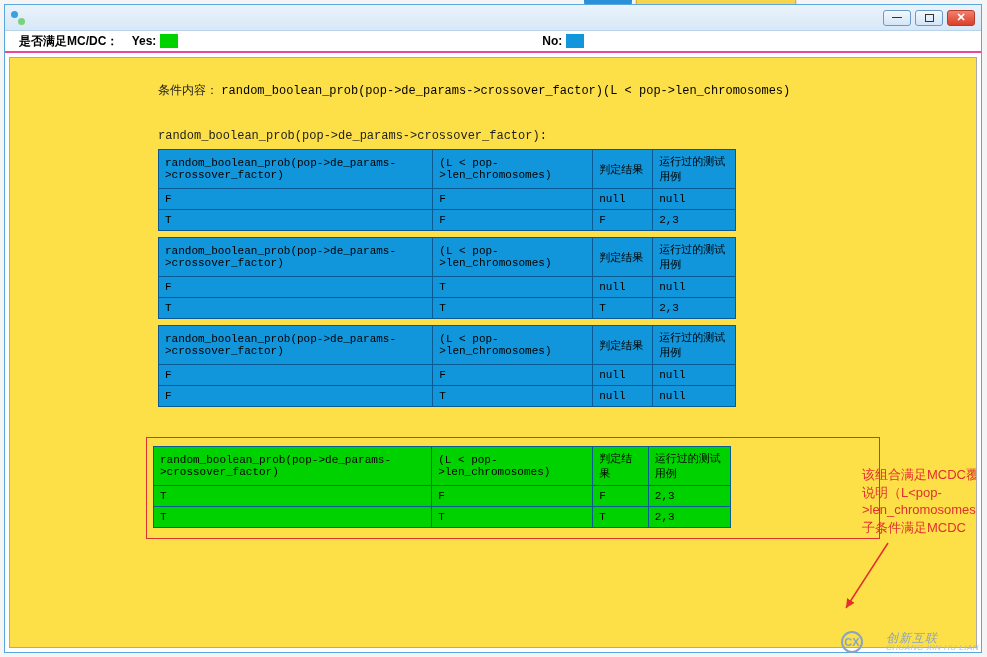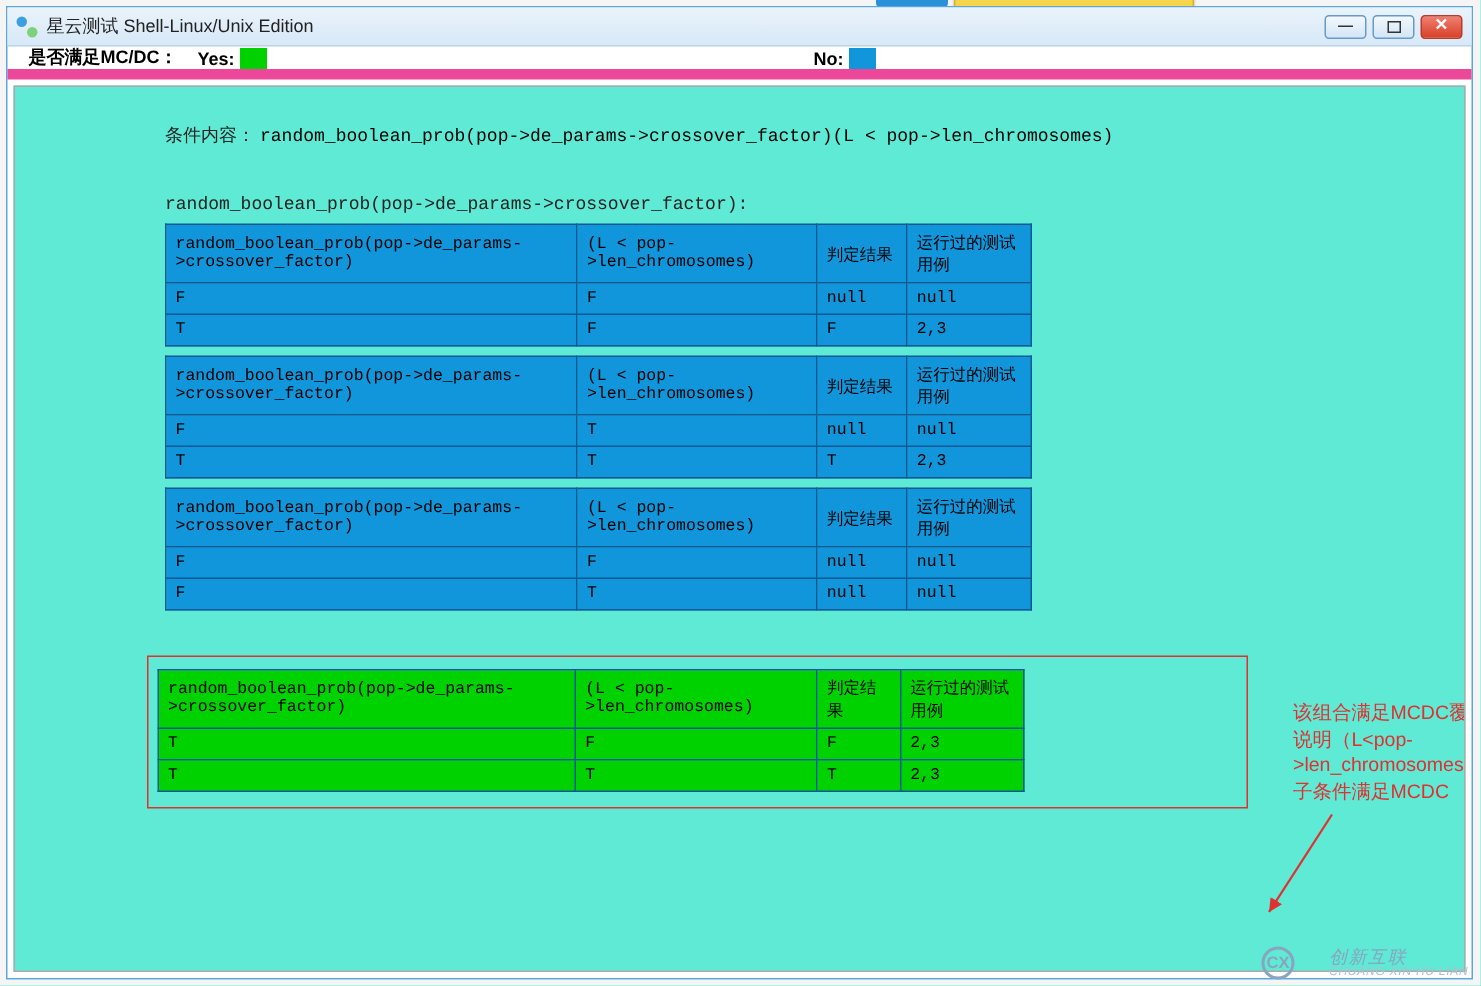--- a/index.html
+++ b/index.html
@@ -50,31 +50,32 @@
   }
   .winbtn.close { background: linear-gradient(#f08070,#d9402a); border-color:#b83a28; color:#fff; }
   .winbtn .min { width:10px; height:1px; background:#333; }
   .winbtn .max { width:9px; height:8px; border:1px solid #333; }
   .winbtn .x { font-weight:bold; font-size:11px; line-height:1; }
   .statusbar {
     height: 22px;
     display:flex; align-items:center;
     padding: 0 14px;
     font-size: 12px;
-    border-bottom: 7px solid #ec4899;
+    border-bottom: 2px solid #ec4899;
   }
   .statusbar b { font-weight: bold; }
   .color-box { display:inline-block; width:18px; height:14px; vertical-align:middle; margin:0 4px; }
   .yes-box { background:#00d200; }
   .no-box { background:#1195db; }
   .content-outer {
     flex:1; border:1px solid #aaa; margin:4px;
     overflow:hidden;
     position: relative;
-    background:#5eead4;
+    background:#fde047;
+    padding-left:48px;
   }
   .content {
     padding: 24px 90px 10px 100px;
     font-size: 12px;
     color:#222;
   }
   .mono { font-family: "Courier New", monospace; font-size: 12px; color:#000; }
   .section-title { margin: 30px 0 6px 0; font-family:"Courier New",monospace; font-size:12px; }
   .condition-line { margin-bottom: 4px; }
   .condition-line .lbl { font-family:"Microsoft YaHei",SimSun; }
@@ -170,21 +171,20 @@
   <span class="jian">简</span>
   <span class="ime-eyes">
     <span class="ime-eye"></span>
       <span class="ime-eye"></span>
   </span>
 </div>
 
 <div class="window">
   <div class="titlebar">
     <span class="logo"></span>
-    <span>星云测试 Shell-Linux/Unix Edition</span>
     <span class="spacer"></span>
     <div class="winbtns">
       <div class="winbtn">
           <span class="min"></span>
         </div>
       <div class="winbtn">
           <span class="max"></span>
         </div>
       <div class="winbtn close">
           <span class="x">✕</span>

